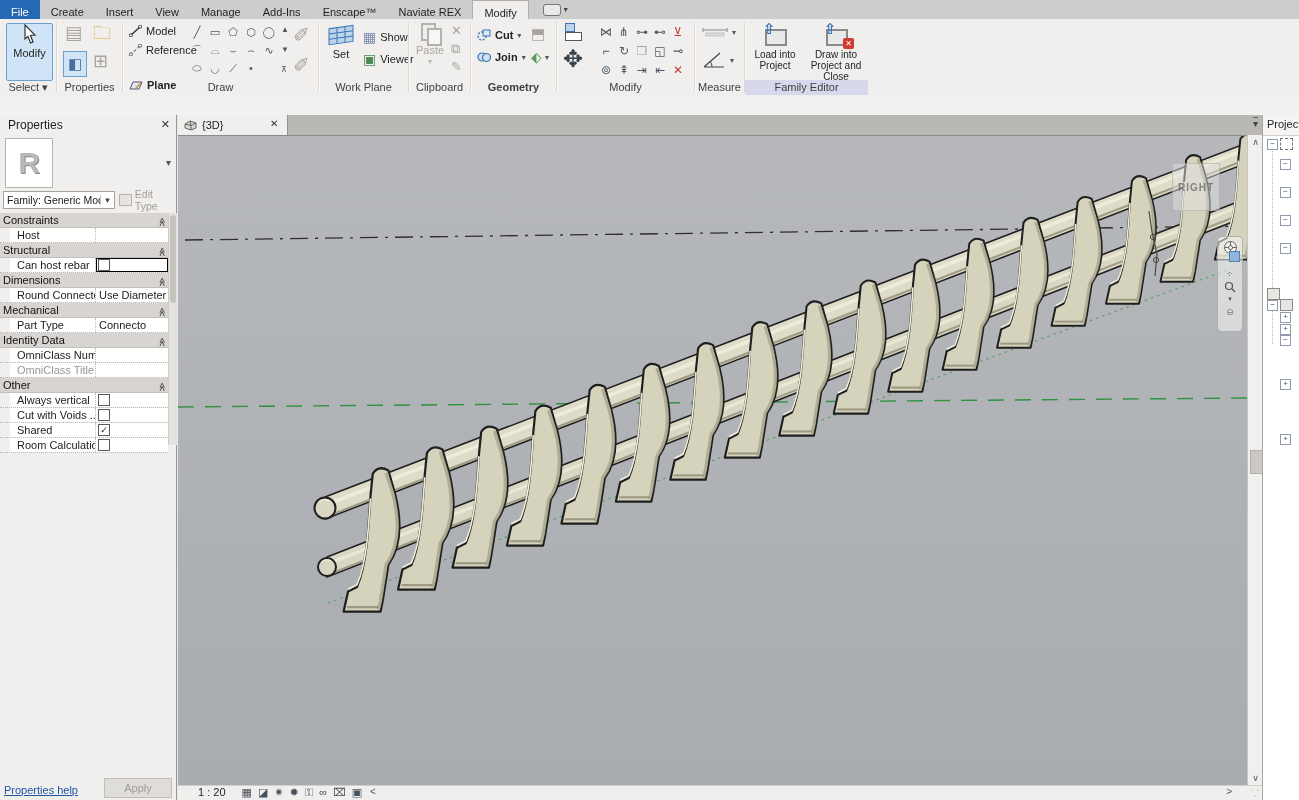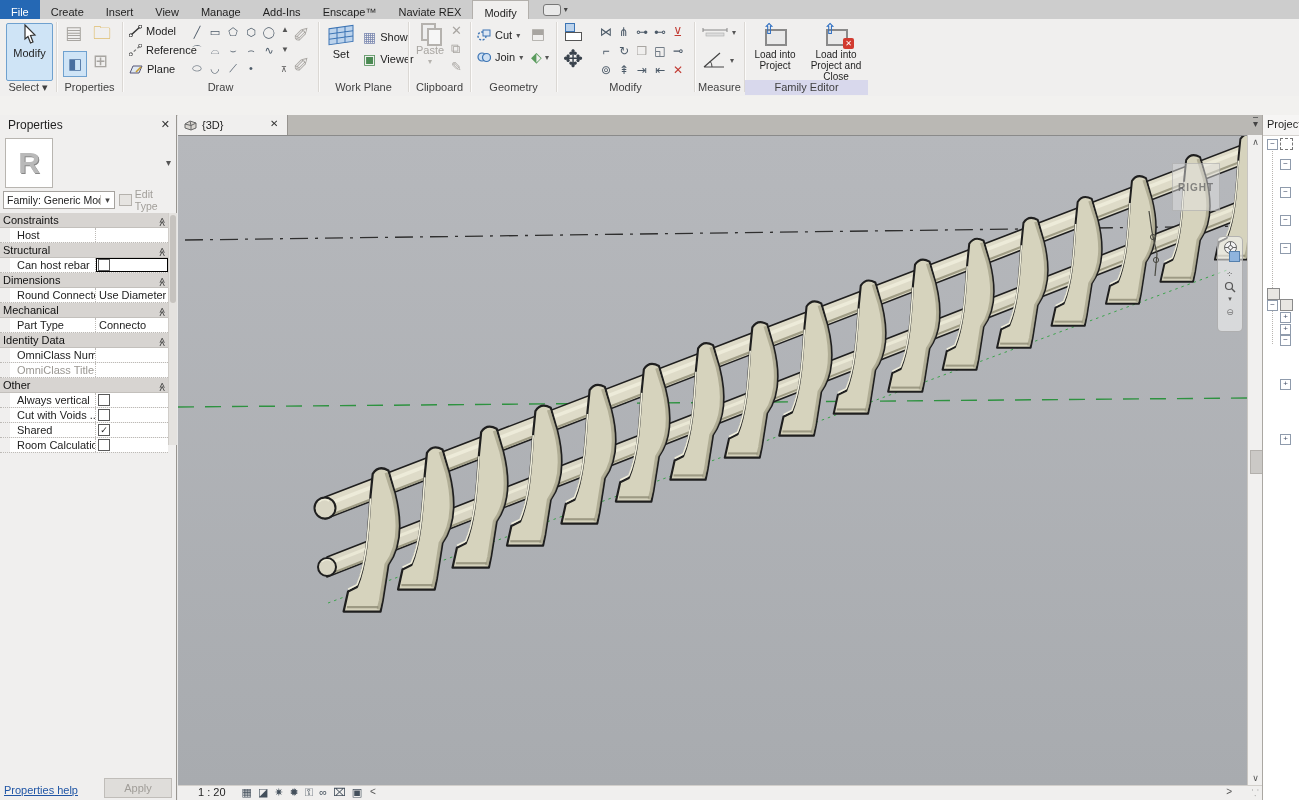--- a/index.html
+++ b/index.html
@@ -141,21 +141,21 @@
       <span>Model</span>
     </div>
     <div class="small-row" style="left:6px;top:25px;">
       <svg width="13" height="12">
           <path d="M1,11 L12,1" stroke="#777" stroke-width="1.3" stroke-dasharray="3 2"></path>
           <circle cx="1.8" cy="10.4" r="1.6" fill="#fff" stroke="#555"></circle>
           <circle cx="11.2" cy="1.6" r="1.6" fill="#fff" stroke="#555"></circle>
         </svg>
       <span>Reference</span>
     </div>
-    <div class="small-row" style="left:6px;top:44px;">
+    <div class="small-row" style="left:6px;top:60px;font-weight:bold;">
       <svg width="14" height="12">
           <path d="M1,10 L4,3 L13,3 L10,10 Z" fill="#dfe8f2" stroke="#557" stroke-width="1"></path>
           <path d="M7,9 L12,4" stroke="#c79a2e" stroke-width="1.6"></path>
         </svg>
       <span>Plane</span>
     </div>
     <div class="drawgrid">
         <span>╱</span>
         <span>▭</span>
         <span>⬠</span>
@@ -211,21 +211,21 @@
       <span>Paste</span>
       <span style="font-size:8px;color:#b5b2ae;">▾</span>
     </div>
     <span class="abs gray" style="left:42px;top:4px;font-size:13px;">✕</span>
     <span class="abs gray" style="left:42px;top:22px;font-size:13px;">⧉</span>
     <span class="abs gray" style="left:42px;top:40px;font-size:13px;">✎</span>
     <div class="plabel">Clipboard</div>
     <div class="sep"></div>
   </div>
 
-  <div class="panel" style="left:471px;width:86px;">
+  <div class="panel" style="left:471px;width:86px;font-weight:bold;">
     <div class="small-row" style="left:6px;top:10px;">
       <svg width="14" height="12">
           <circle cx="5" cy="7" r="4" fill="none" stroke="#3c74b4" stroke-width="1.4" stroke-dasharray="2 1.5"></circle>
           <rect x="6" y="1" width="7" height="6" fill="#dde7f3" stroke="#3c74b4"></rect>
         </svg>
       <span>Cut</span>
         <span style="font-size:8px;color:#555;">▾</span>
     </div>
     <div class="small-row" style="left:6px;top:32px;">
       <svg width="14" height="12">
@@ -296,21 +296,21 @@
           <span class="arr">⇧</span>
         </span>
       <span class="loadbtn">Load into Project</span>
     </div>
     <div class="bigbtn" style="left:60px;top:3px;">
       <span class="loadico">
           <span class="box"></span>
           <span class="arr">⇧</span>
           <span class="badge">✕</span>
         </span>
-      <span class="loadbtn" style="width:62px;">Load into Project and Close</span>
+      <span class="loadbtn" style="width:62px;">Draw into Project and Close</span>
     </div>
     <div class="plabel hl">Family Editor</div>
   </div>
 </div>
 
 <div id="optionsbar" class="abs"></div>
 
 <div id="propspanel" class="abs">
   <div id="props-title" class="abs">Properties</div>
   <div id="props-close" class="abs">✕</div>

